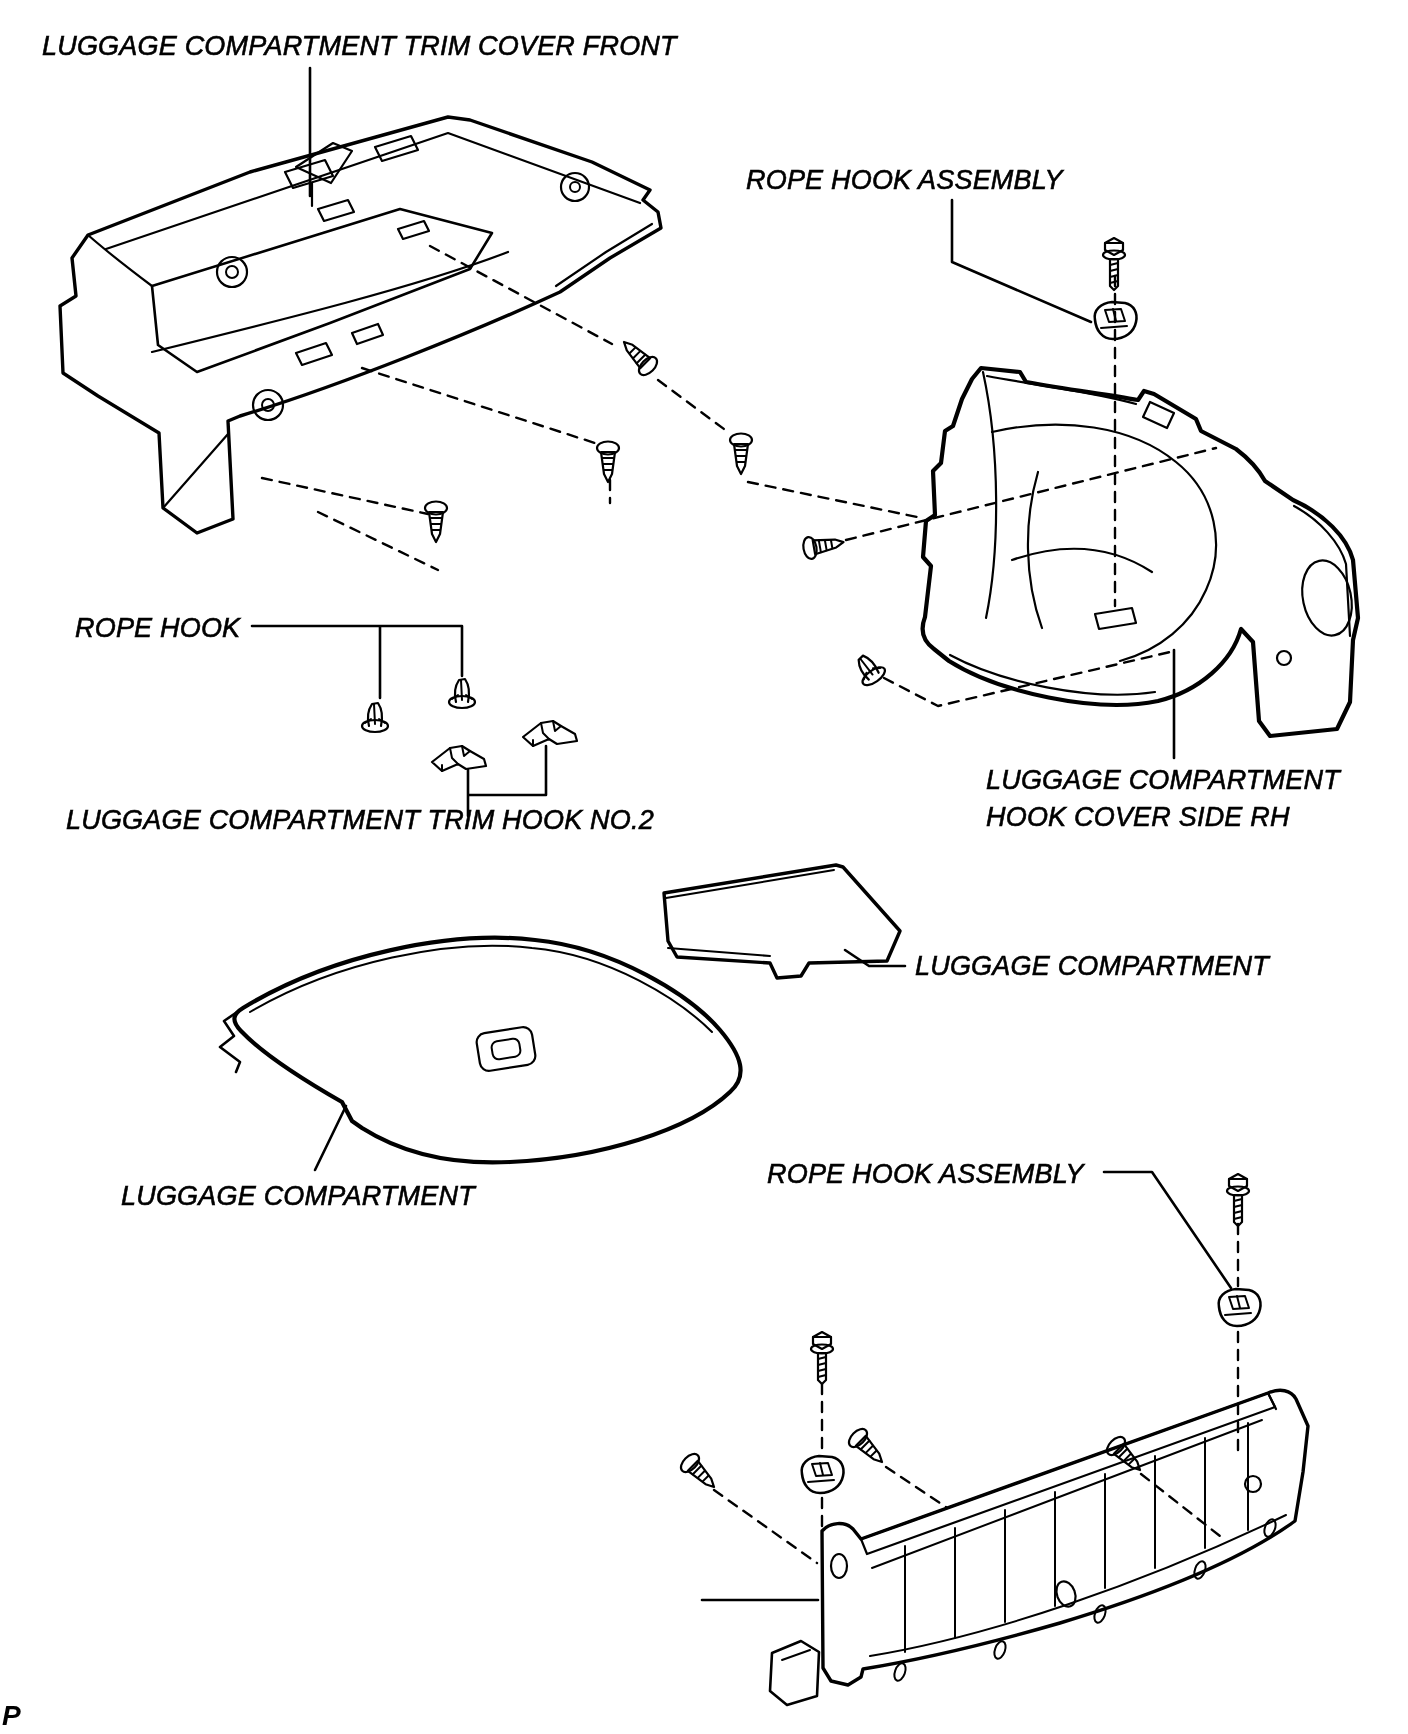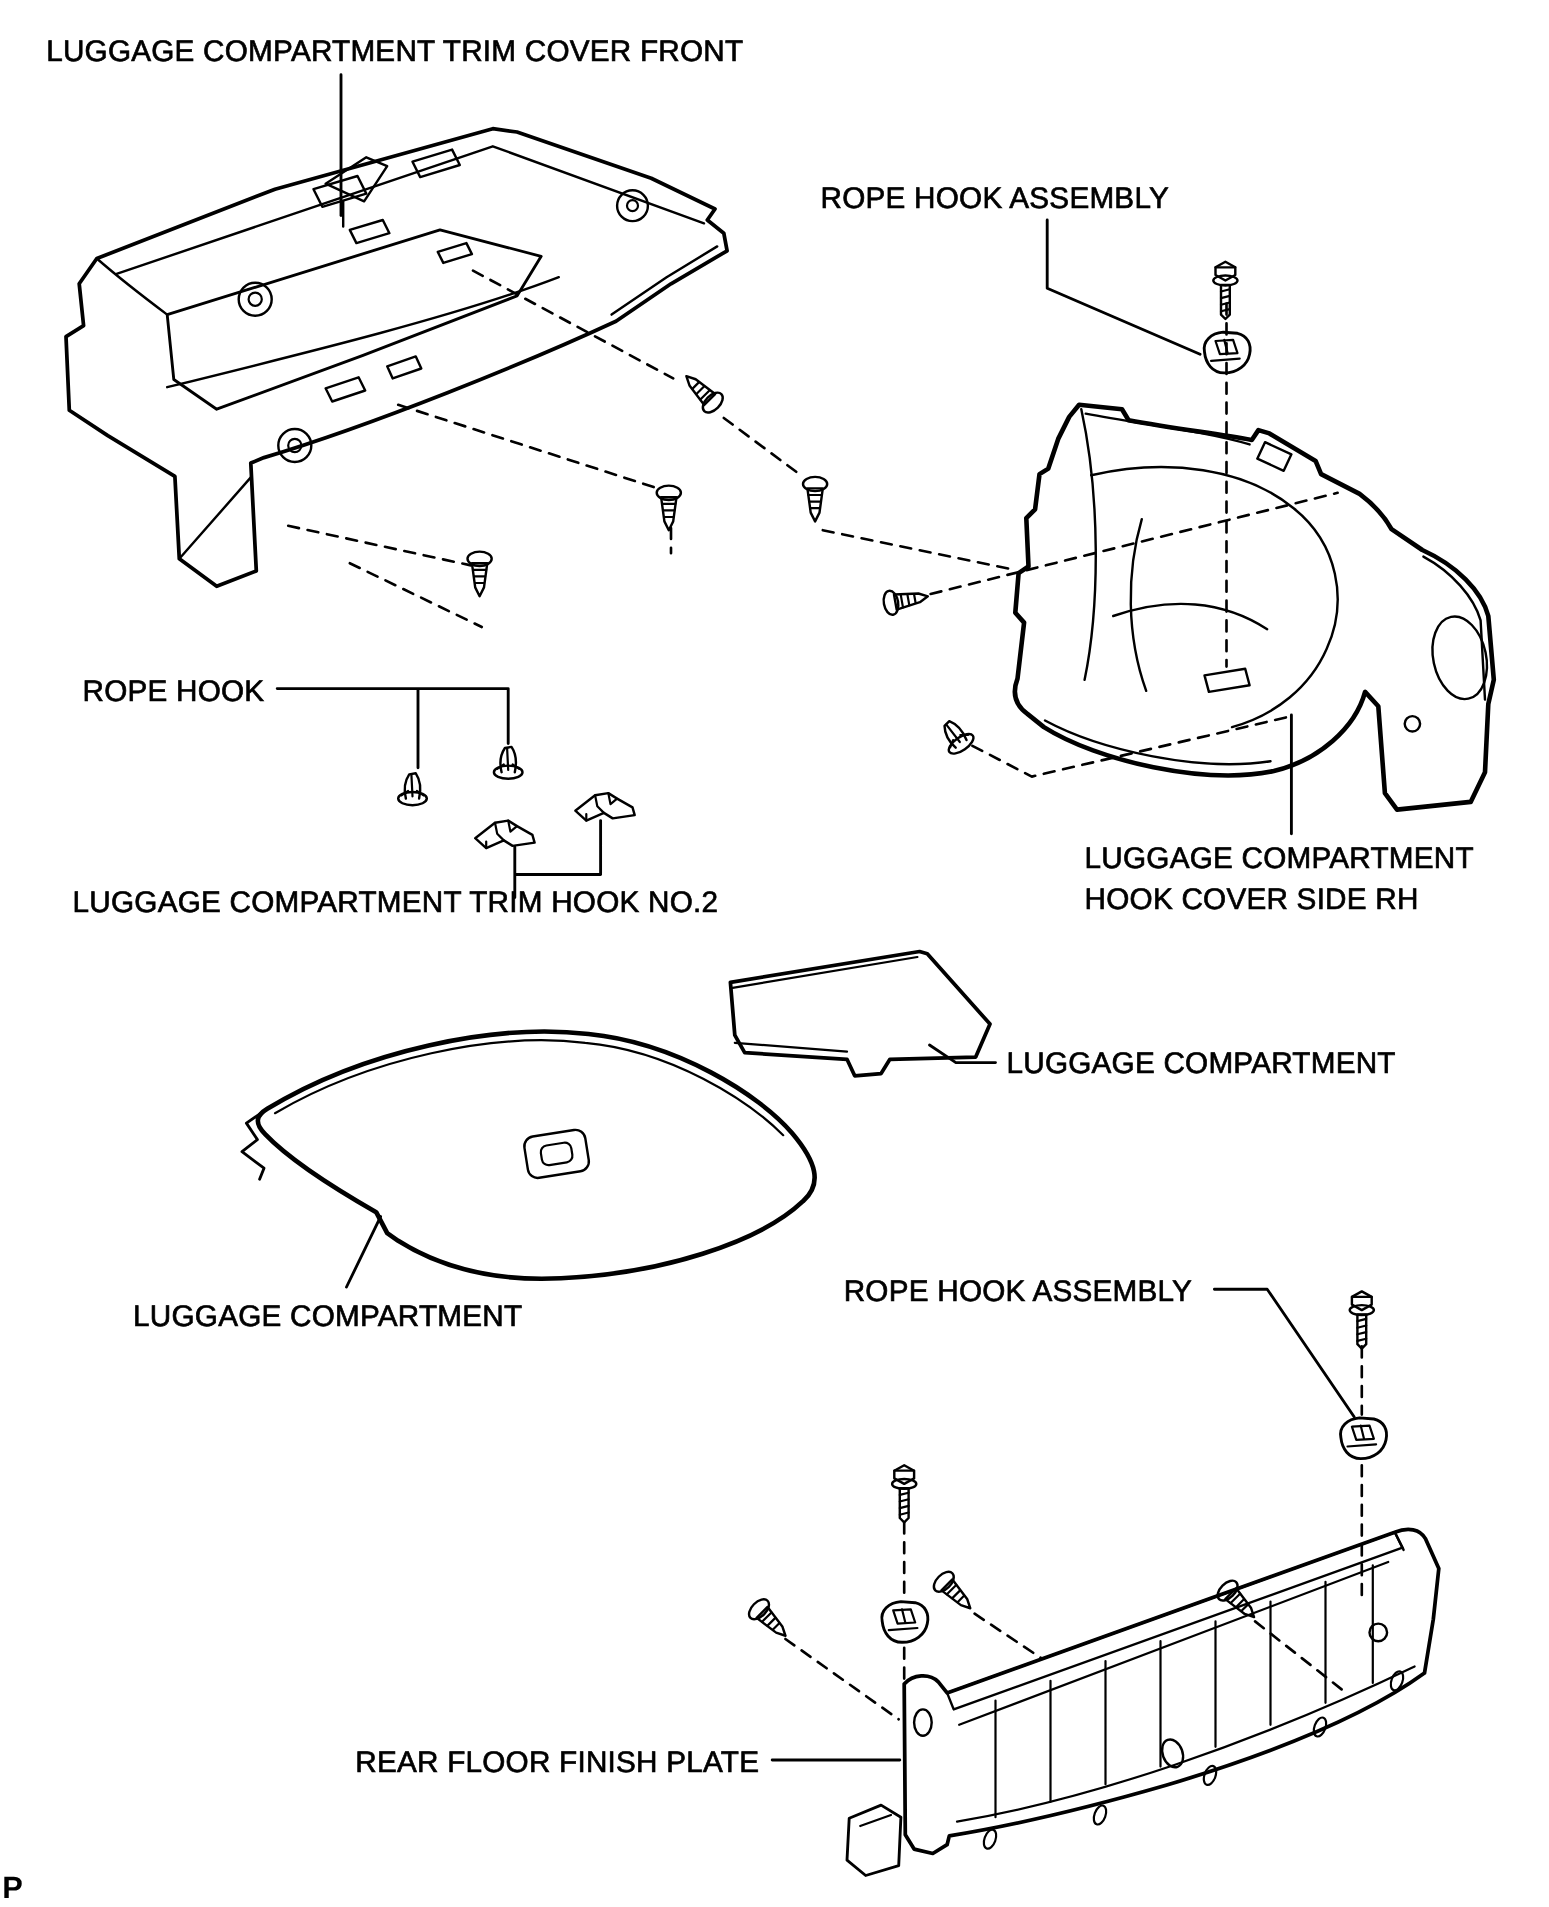--- a/index.html
+++ b/index.html
@@ -2,20 +2,21 @@
 <html><head>
 <meta charset="utf-8">
 <style>
   html,body{margin:0;padding:0;background:#fff;}
   .canvas{
     position:relative;
     width:1408px;height:1734px;
     background:#ffffff;
     font-family:"Liberation Sans", sans-serif;
     overflow:hidden;
+    font-style:italic;
   }
   .art{position:absolute;left:0;top:0;}
   .art path,.art line,.art circle,.art ellipse,.art rect,.art polyline{
     stroke:#000;fill:none;stroke-linejoin:round;stroke-linecap:round;
   }
   .s2{stroke-width:2;}
   .s22{stroke-width:2.2;}
   .s25{stroke-width:2.6;}
   .s35{stroke-width:3.4;}
   .s4{stroke-width:4.2;}
@@ -240,17 +241,16 @@
 <div class="lbl" style="left:915px;top:948px;">
   <div>LUGGAGE COMPARTMENT</div>
 </div>
 
 <div class="lbl" style="left:121px;top:1178px;">
   <div>LUGGAGE COMPARTMENT</div>
 </div>
 
 <div class="lbl" style="left:767px;top:1156px;">ROPE HOOK ASSEMBLY</div>
 
-<div class="lbl" style="left:323px;top:1584px;">REAR FLOOR FINISH PLATE</div>
 
 <div class="marker" style="left:2px;top:1700px;">P</div>
 
 </div>
 
 </body></html>

